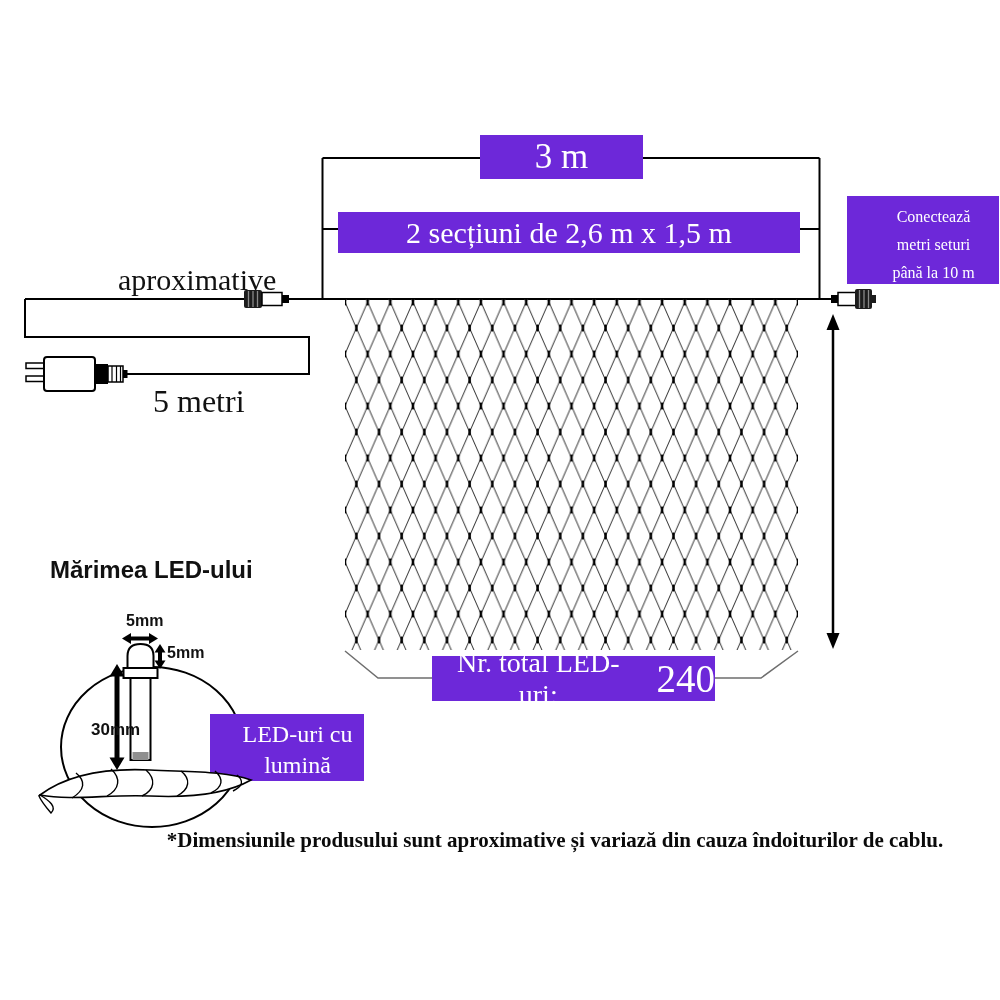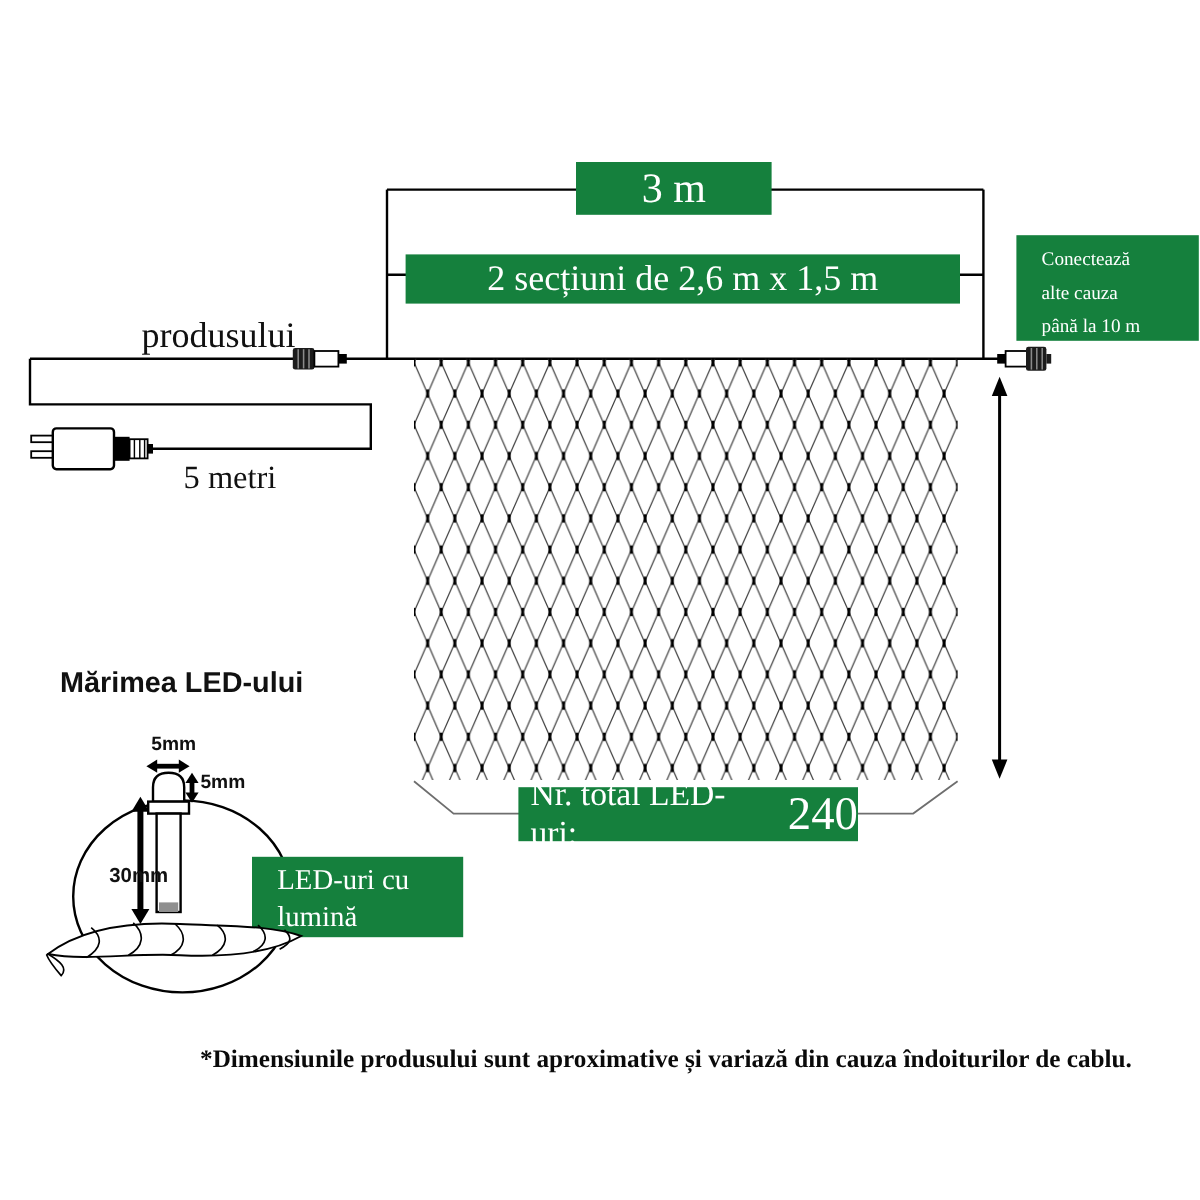--- a/index.html
+++ b/index.html
@@ -1,42 +1,42 @@
 <!DOCTYPE html>
 <html><head>
 <meta charset="utf-8">
 <style>
   html,body{margin:0;padding:0;background:#fff;}
   .stage{position:relative;width:1000px;height:1000px;background:#ffffff;overflow:hidden;
          font-family:"Liberation Serif",serif;color:#111;}
   .abs{position:absolute;}
   svg.layer{position:absolute;left:0;top:0;}
   .z1{z-index:1;} .z2{z-index:2;} .z3{z-index:3;} .z4{z-index:4;}
-  .blackbox{background:#15803d;color:#fff;font-family:"Liberation Serif",serif;box-sizing:border-box;}
+  .blackbox{background:#6d28d9;color:#fff;font-family:"Liberation Serif",serif;box-sizing:border-box;text-align:center;}
   .center{display:flex;align-items:center;justify-content:center;}
   .serif{font-family:"Liberation Serif",serif;}
   .sansb{font-family:"Liberation Sans",sans-serif;font-weight:bold;text-align:right;}
   #box-3m{left:480px;top:135px;width:163px;height:44px;font-size:35px;}
   #box-sections{left:338px;top:212px;width:462px;height:41px;font-size:30px;}
   #box-connect{left:847px;top:196px;width:152px;height:88px;font-size:16px;
                padding:7px 0 0 21px;line-height:28px;}
   #lbl-prelungitor{left:118px;top:263px;font-size:30px;}
-  #lbl-5metri{left:153px;top:383px;font-size:27px;}
+  #lbl-5metri{left:153px;top:383px;font-size:32px;}
   #lbl-height{left:851px;top:431px;font-size:25px;line-height:30px;}
   #box-nr{left:432px;top:656px;width:283px;height:45px;display:flex;align-items:center;
           padding-left:10px;}
   #box-nr .nr-label{font-size:28px;}
   #box-nr .nr-value{font-size:39px;margin-left:22px;}
   #lbl-marimea{left:50px;top:556px;font-size:24px;}
   #lbl-5mm-top{left:126px;top:612px;font-size:16px;}
   #lbl-5mm-right{left:167px;top:644px;font-size:16px;}
   #lbl-30mm{left:64px;top:720px;font-size:17px;padding-left:27px;}
-  #box-ledinfo{left:210px;top:714px;width:176px;height:67px;font-size:24px;
+  #box-ledinfo{left:210px;top:714px;width:154px;height:67px;font-size:24px;
                padding:5px 0 0 21px;line-height:31px;}
-  #footnote{left:555px;top:870px;transform:translateX(-50%);white-space:nowrap;
+  #footnote{left:555px;top:828px;transform:translateX(-50%);white-space:nowrap;
             font-family:"Liberation Serif",serif;font-weight:bold;font-size:21px;color:#0a0a0a;}
 </style>
 </head>
 <body>
 
 <div class="stage">
 
   <svg class="layer z1" width="1000" height="1000" viewBox="0 0 1000 1000">
     <defs>
       <pattern id="net" x="345" y="302" width="22.65" height="52" patternUnits="userSpaceOnUse">
@@ -107,25 +107,25 @@
   <div id="box-3m" class="abs z2 blackbox center">
     <span>3 m</span>
   </div>
 
   <div id="box-sections" class="abs z2 blackbox center">
     <span>2 secțiuni de 2,6 m x 1,5 m</span>
   </div>
 
   <div id="box-connect" class="abs z2 blackbox">
     <div>Conectează</div>
-    <div>alte cauza</div>
+    <div>metri seturi</div>
     <div>până la 10 m</div>
   </div>
 
-  <div id="lbl-prelungitor" class="abs z2 serif">produsului</div>
+  <div id="lbl-prelungitor" class="abs z2 serif">aproximative</div>
 
   <div id="lbl-5metri" class="abs z2 serif">5 metri</div>
 
 
   <div id="box-nr" class="abs z2 blackbox">
     <span class="nr-label">Nr. total LED-uri:</span>
     <span class="nr-value">240</span>
   </div>
 
   <div id="lbl-marimea" class="abs z2 sansb">Mărimea LED-ului</div>

